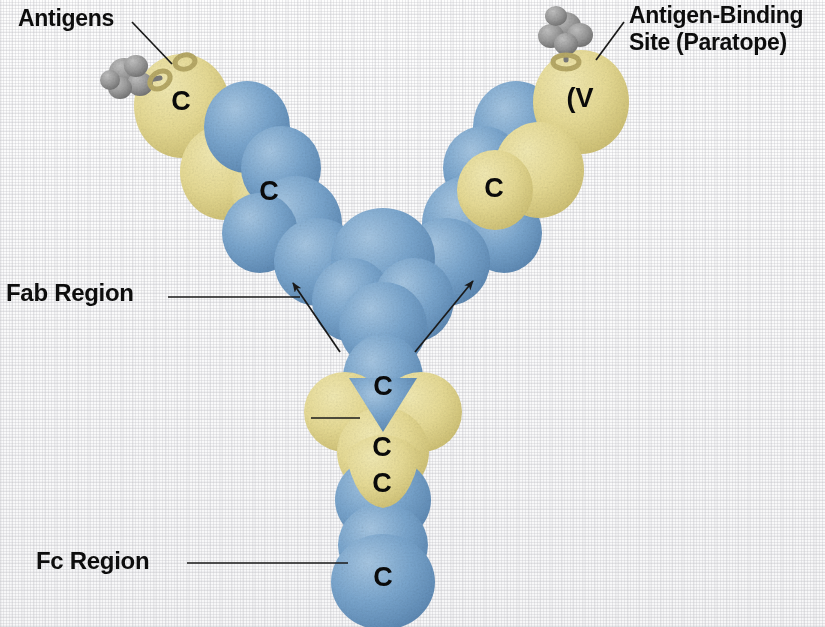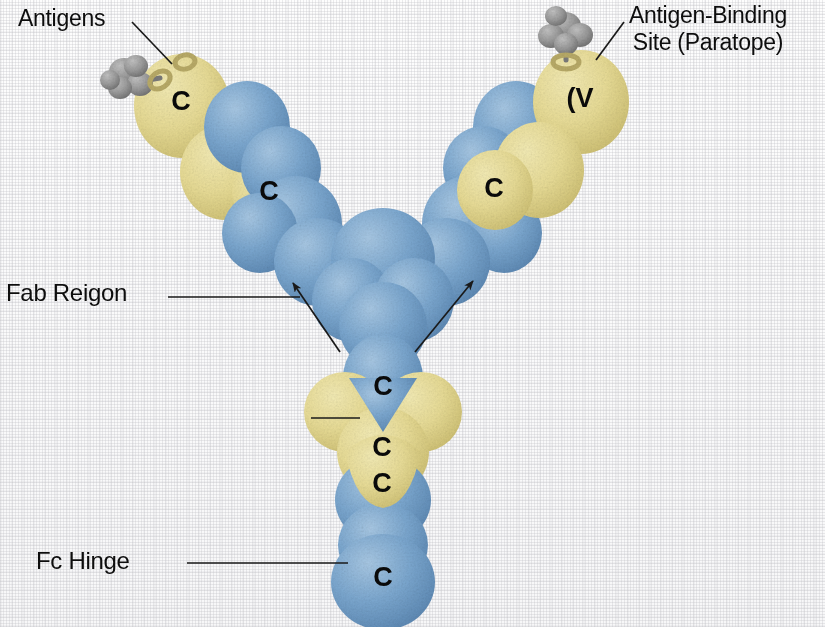--- a/index.html
+++ b/index.html
@@ -23,29 +23,29 @@
     font-family: "Liberation Sans", sans-serif;
   }
   #art {
     position: absolute;
     left: 0; top: 0;
     width: 825px; height: 627px;
   }
   .lbl {
     position: absolute;
     font-family: "Liberation Sans", sans-serif;
-    font-weight: normal;
+    font-weight: bold;
     color: #0d0d0d;
     letter-spacing: -0.3px;
     line-height: 1.16;
     white-space: pre;
     pointer-events: none;
   }
   #lbl-antigens       { left: 18px;  top: 5px;   font-size: 23px; }
-  #lbl-paratope       { left: 629px; top: 2px;   font-size: 23px; text-align: center; }
+  #lbl-paratope       { left: 629px; top: 2px;   font-size: 23px; }
   #lbl-fab            { left: 6px;   top: 279px; font-size: 24px; }
   #lbl-hinge          { left: 122px; top: 404px; font-size: 23px; }
   #lbl-fc             { left: 36px;  top: 547px; font-size: 24px; }
   .sphere-letter {
     position: absolute;
     font-family: "Liberation Sans", sans-serif;
     font-weight: bold;
     font-size: 27px;
     color: #0a0a0a;
     transform: translate(-50%, -50%);
@@ -182,24 +182,24 @@
 
       <line x1="187" y1="563" x2="348" y2="563"></line>
     </g>
   </svg>
 
   <div class="lbl" id="lbl-antigens">Antigens</div>
 
   <div class="lbl" id="lbl-paratope">Antigen-Binding
 Site (Paratope)</div>
 
-  <div class="lbl" id="lbl-fab">Fab Reigon</div>
-
-
-  <div class="lbl" id="lbl-fc">Fc Hinge</div>
+  <div class="lbl" id="lbl-fab">Fab Region</div>
+
+
+  <div class="lbl" id="lbl-fc">Fc Region</div>
 
   <div id="domain-letters">
       <span class="sphere-letter" style="left: 181px; top: 101px;">C</span>
       <span class="sphere-letter" style="left: 269px; top: 191px;">C</span>
       <span class="sphere-letter" style="left: 494px; top: 188px;">C</span>
       <span class="sphere-letter" style="left: 580px; top: 98px;">(V</span>
       <span class="sphere-letter" style="left: 383px; top: 386px;">C</span>
       <span class="sphere-letter" style="left: 382px; top: 447px;">C</span>
       <span class="sphere-letter" style="left: 382px; top: 483px;">C</span>
       <span class="sphere-letter" style="left: 383px; top: 577px;">C</span>

